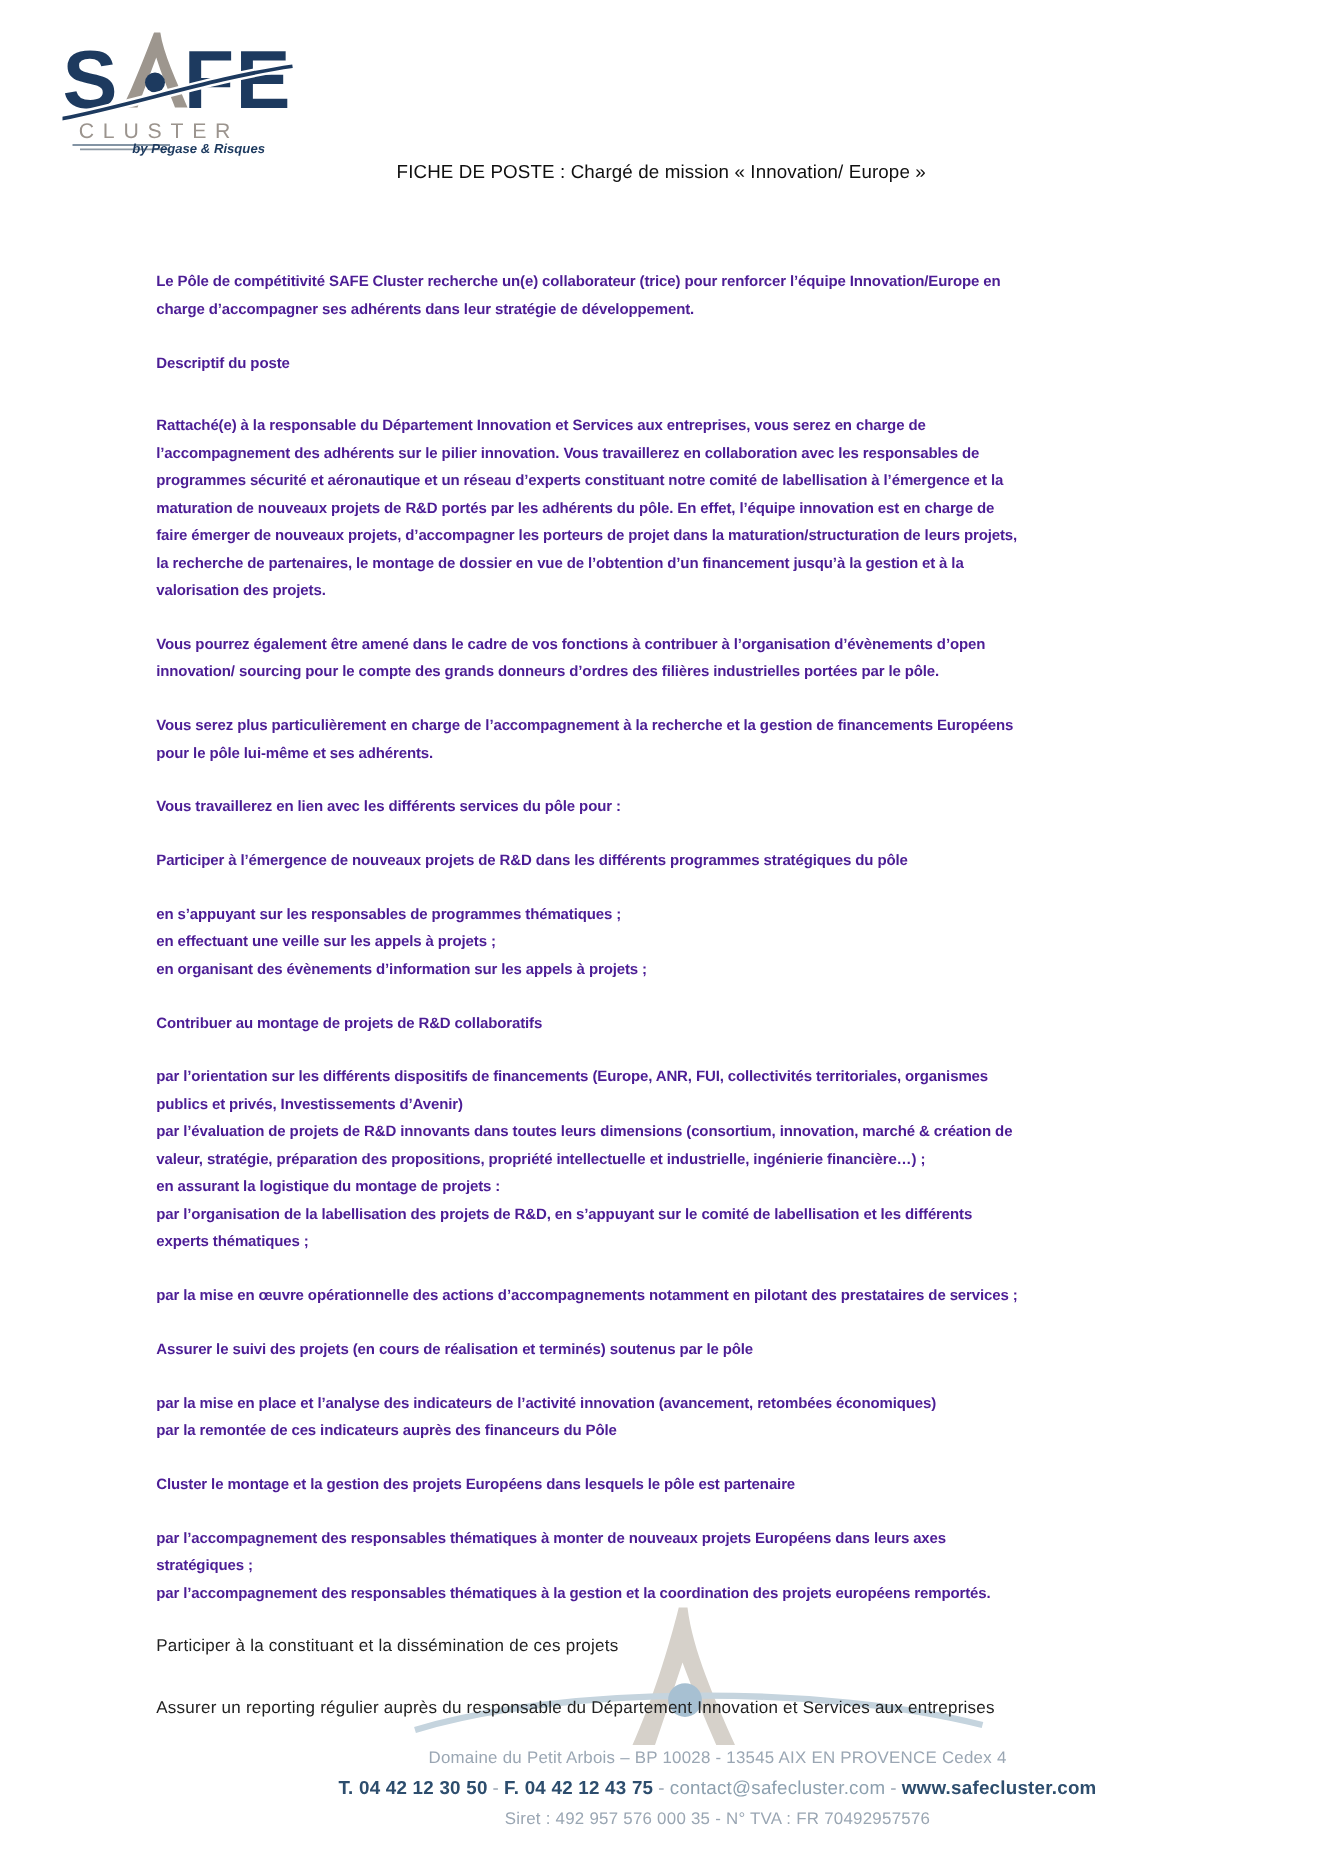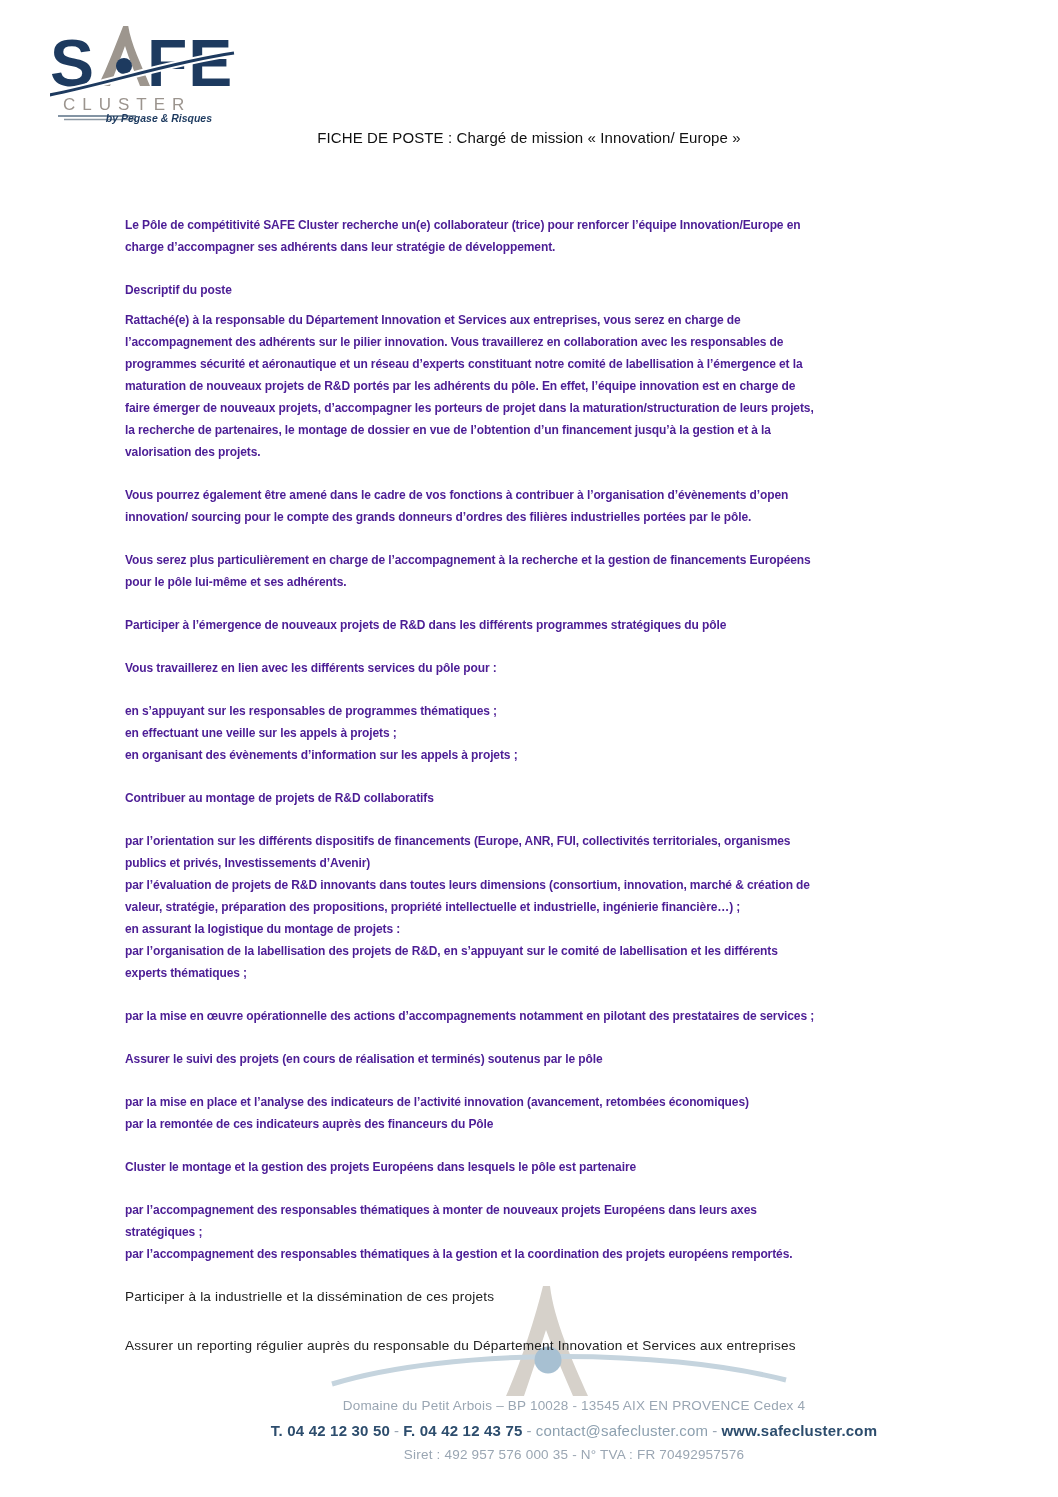--- a/index.html
+++ b/index.html
@@ -30,21 +30,21 @@
   }
   .para {
     white-space:pre-line;
     font-size:12px;
     line-height:22px;
     margin:0 0 21px 0;
     letter-spacing:-0.1px;
     color:#4c1d95;
   }
   .para.bold { font-weight:bold; }
-  .para.heading { margin-bottom:8px; }
+  .para.heading { margin-bottom:28px; }
   .para.reg {
     font-weight:400;
     font-size:13.6px;
     letter-spacing:0.2px;
     margin-bottom:27px;
     color:#222;
   }
 
   
   .watermark { position:absolute; left:330px; top:1280px; width:460px; height:140px; z-index:1; }
@@ -112,42 +112,42 @@
 l’accompagnement des adhérents sur le pilier innovation. Vous travaillerez en collaboration avec les responsables de
 programmes sécurité et aéronautique et un réseau d’experts constituant notre comité de labellisation à l’émergence et la
 maturation de nouveaux projets de R&amp;D portés par les adhérents du pôle. En effet, l’équipe innovation est en charge de
 faire émerger de nouveaux projets, d’accompagner les porteurs de projet dans la maturation/structuration de leurs projets,
 la recherche de partenaires, le montage de dossier en vue de l’obtention d’un financement jusqu’à la gestion et à la
 valorisation des projets.</p>
     <p class="para bold">Vous pourrez également être amené dans le cadre de vos fonctions à contribuer à l’organisation d’évènements d’open
 innovation/ sourcing pour le compte des grands donneurs d’ordres des filières industrielles portées par le pôle.</p>
     <p class="para bold">Vous serez plus particulièrement en charge de l’accompagnement à la recherche et la gestion de financements Européens
 pour le pôle lui-même et ses adhérents.</p>
+    <p class="para bold">Vous travaillerez en lien avec les différents services du pôle pour :</p>
     <p class="para bold">Participer à l’émergence de nouveaux projets de R&amp;D dans les différents programmes stratégiques du pôle</p>
-    <p class="para bold">Vous travaillerez en lien avec les différents services du pôle pour :</p>
     <p class="para bold">en s’appuyant sur les responsables de programmes thématiques ;
 en effectuant une veille sur les appels à projets ;
 en organisant des évènements d’information sur les appels à projets ;</p>
     <p class="para bold">Contribuer au montage de projets de R&amp;D collaboratifs</p>
     <p class="para bold">par l’orientation sur les différents dispositifs de financements (Europe, ANR, FUI, collectivités territoriales, organismes
 publics et privés, Investissements d’Avenir)
 par l’évaluation de projets de R&amp;D innovants dans toutes leurs dimensions (consortium, innovation, marché &amp; création de
 valeur, stratégie, préparation des propositions, propriété intellectuelle et industrielle, ingénierie financière…) ;
 en assurant la logistique du montage de projets :
 par l’organisation de la labellisation des projets de R&amp;D, en s’appuyant sur le comité de labellisation et les différents
 experts thématiques ;</p>
     <p class="para bold">par la mise en œuvre opérationnelle des actions d’accompagnements notamment en pilotant des prestataires de services ;</p>
     <p class="para bold">Assurer le suivi des projets (en cours de réalisation et terminés) soutenus par le pôle</p>
     <p class="para bold">par la mise en place et l’analyse des indicateurs de l’activité innovation (avancement, retombées économiques)
 par la remontée de ces indicateurs auprès des financeurs du Pôle</p>
     <p class="para bold">Cluster le montage et la gestion des projets Européens dans lesquels le pôle est partenaire</p>
     <p class="para bold">par l’accompagnement des responsables thématiques à monter de nouveaux projets Européens dans leurs axes
 stratégiques ;
 par l’accompagnement des responsables thématiques à la gestion et la coordination des projets européens remportés.</p>
-    <p class="para reg">Participer à la industrielle et la dissémination de ces projets</p>
+    <p class="para reg">Participer à la constituant et la dissémination de ces projets</p>
     <p class="para reg">Assurer un reporting régulier auprès du responsable du Département Innovation et Services aux entreprises</p>
   </div>
 
   <div class="footer">
     <div class="f-line1">Domaine du Petit Arbois – BP 10028 - 13545 AIX EN PROVENCE Cedex 4</div>
     <div class="f-line2"><span class="f-bold">T. 04 42 12 30 50</span><span class="f-sep">-</span><span class="f-bold">F. 04 42 12 43 75</span><span class="f-sep">-</span><span>contact@safecluster.com</span><span class="f-sep">-</span><span class="f-bold">www.safecluster.com</span></div>
     <div class="f-line3">Siret : 492 957 576 000 35 - N° TVA : FR 70492957576</div>
   </div>
 
 </div>

